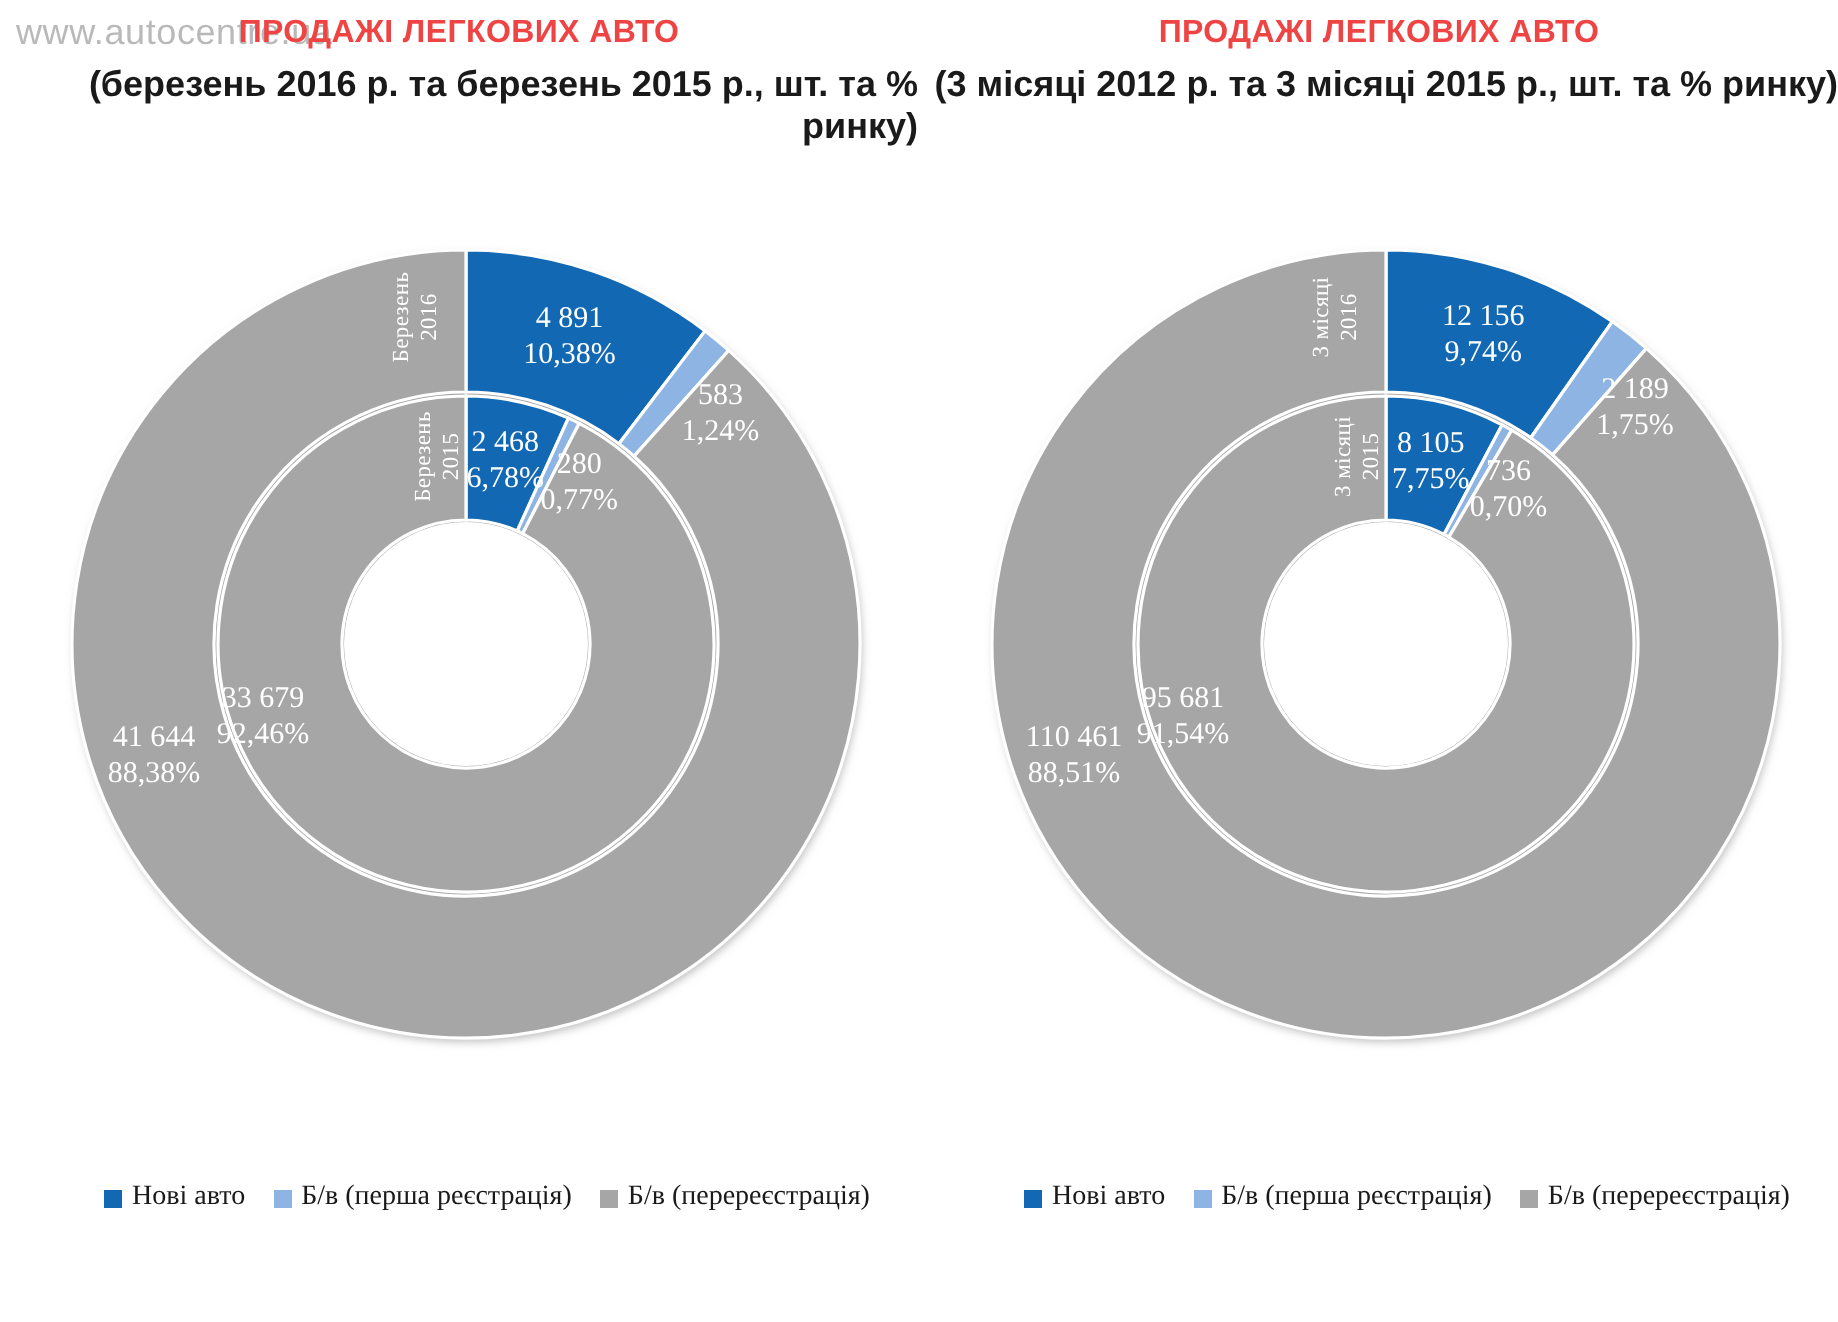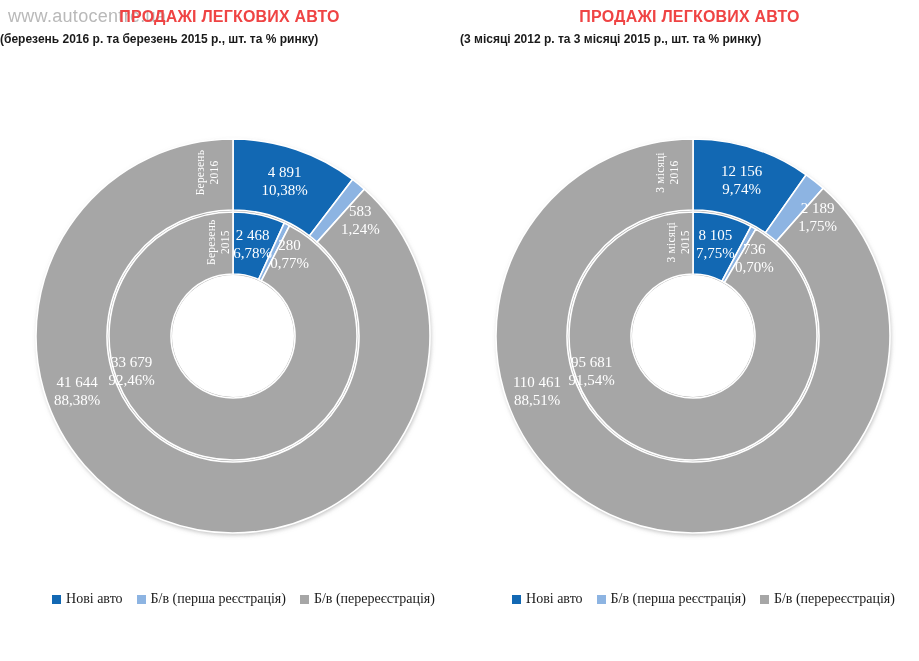--- a/index.html
+++ b/index.html
@@ -44,31 +44,31 @@
     font-weight: bold;
     color: #ef4444;
     font-family: "Liberation Sans", sans-serif;
     letter-spacing: 0.2px;
   }
   .chart-subtitle {
     position: absolute;
     left: 0;
     right: 0;
     top: 32px;
-    text-align: left;
-    font-size: 12px;
+    text-align: right;
+    font-size: 18px;
     font-weight: bold;
     color: #1a1a1a;
     font-family: "Liberation Sans", sans-serif;
   }
 
   .donut-wrap {
     position: absolute;
     left: 0;
-    top: 14px;
+    top: 0;
     width: 459px;
     height: 585px;
   }
   svg.donut { display: block; }
 
   .slice-label {
     font-family: "Liberation Serif", serif;
     fill: #ffffff;
     font-size: 15px;
     text-anchor: middle;

